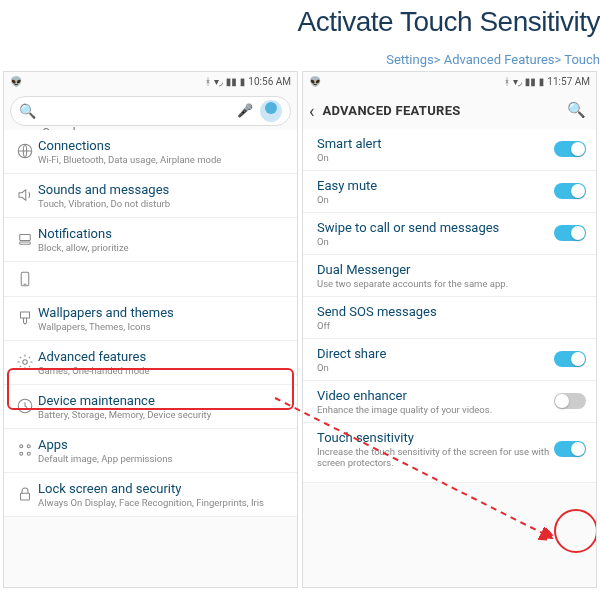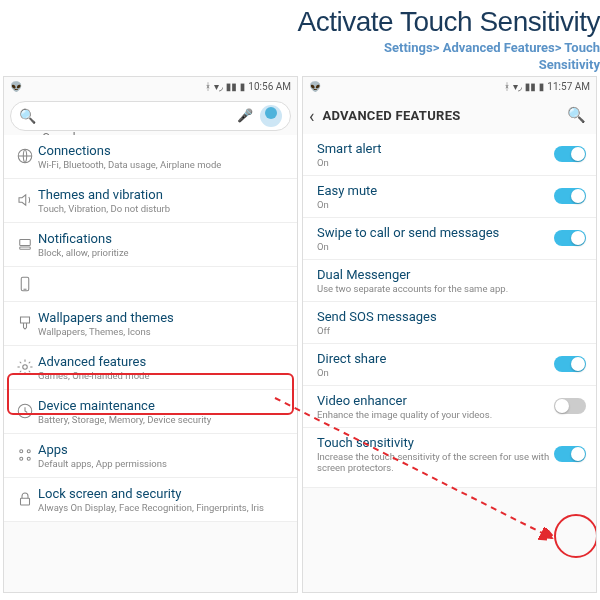--- a/index.html
+++ b/index.html
@@ -1,20 +1,20 @@
 <!DOCTYPE html>
 <html><head>
 <meta charset="utf-8">
 <style>
 * { margin: 0; padding: 0; box-sizing: border-box; font-family: -apple-system, "Segoe UI", Roboto, Arial, sans-serif; }
 html, body { width: 600px; height: 600px; background: #fff; overflow: hidden; }
 
 .header { text-align: right; padding: 6px 0 2px; }
 .header h1 { font-size: 28px; font-weight: 400; color: #1a3a5a; font-family: "Century Gothic", Futura, Arial, sans-serif; letter-spacing: -0.5px; }
-.breadcrumb { font-size: 13px; color: #5b93c7; margin-top: 2px; line-height: 1.3; font-weight: bold; }
+.breadcrumb { font-size: 13px; color: #5b93c7; margin-top: 14px; line-height: 1.3; }
 
 .screens { display: flex; gap: 4px; padding: 0 3px 3px; height: 520px; }
 .phone { flex: 1; border: 1px solid #ddd; background: #fafafa; display: flex; flex-direction: column; overflow: hidden; font-size: 11px; position: relative; }
 
 .statusbar { height: 20px; background: #fafafa; display: flex; align-items: center; padding: 0 6px; font-size: 10px; color: #555; }
 .statusbar .sb-left { flex: 0 0 auto; }
 .statusbar .sb-right { margin-left: auto; display: flex; align-items: center; gap: 3px; }
 .sb-ico { display: inline-block; }
 
 .searchbar { margin: 4px 6px; border: 1px solid #ddd; border-radius: 18px; background: #fff; display: flex; align-items: center; padding: 4px 8px; height: 30px; }
@@ -49,21 +49,20 @@
 
 .dashline { position: absolute; pointer-events: none; stroke: #e3292e; stroke-width: 2; stroke-dasharray: 6 5; fill: none; }
 </style>
 </head>
 <body>
 
 <div class="header">
   <h1>Activate Touch Sensitivity</h1>
   <div class="breadcrumb">
     <div>Settings&gt; Advanced Features&gt; Touch</div>
-    <div>Sensitivity</div>
   </div>
 </div>
 
 <div class="screens">
 
   <div class="phone">
     <div class="statusbar">
       <span class="sb-left">👽</span>
       <span class="sb-right">
         <span class="sb-ico">ᚼ</span>
@@ -94,21 +93,21 @@
           </div>
       </div>
       <div class="row">
         <span class="ico">
             <svg viewBox="0 0 24 24">
               <path d="M4 9v6h4l5 4V5L8 9H4z"></path>
               <path d="M17 8c1.5 1.5 1.5 6.5 0 8"></path>
             </svg>
           </span>
         <div class="txt">
-            <div class="ttl">Themes and vibration</div>
+            <div class="ttl">Sounds and messages</div>
             <div class="sub">Touch, Vibration, Do not disturb</div>
           </div>
       </div>
       <div class="row">
         <span class="ico">
             <svg viewBox="0 0 24 24">
               <rect x="5" y="6" width="14" height="8" rx="1"></rect>
               <rect x="5" y="16" width="14" height="3" rx="1"></rect>
             </svg>
           </span>
@@ -165,21 +164,21 @@
         <span class="ico">
             <svg viewBox="0 0 24 24">
               <circle cx="7" cy="7" r="2"></circle>
               <circle cx="17" cy="7" r="2"></circle>
               <circle cx="7" cy="17" r="2"></circle>
               <circle cx="17" cy="17" r="2"></circle>
             </svg>
           </span>
         <div class="txt">
             <div class="ttl">Apps</div>
-            <div class="sub">Default apps, App permissions</div>
+            <div class="sub">Default image, App permissions</div>
           </div>
       </div>
       <div class="row">
         <span class="ico">
             <svg viewBox="0 0 24 24">
               <rect x="6" y="11" width="12" height="9" rx="1"></rect>
               <path d="M8 11V8a4 4 0 0 1 8 0v3"></path>
             </svg>
           </span>
         <div class="txt">

